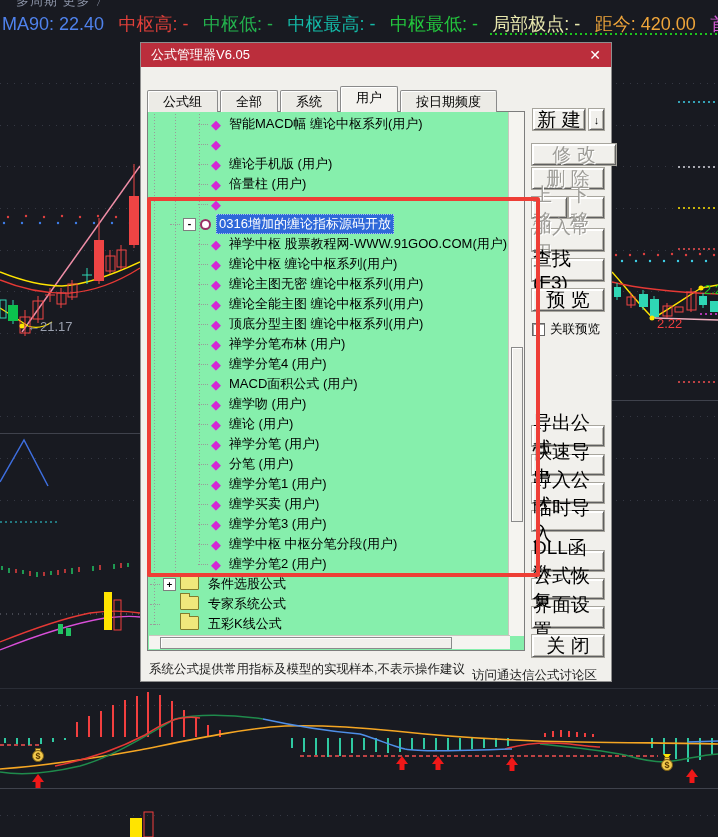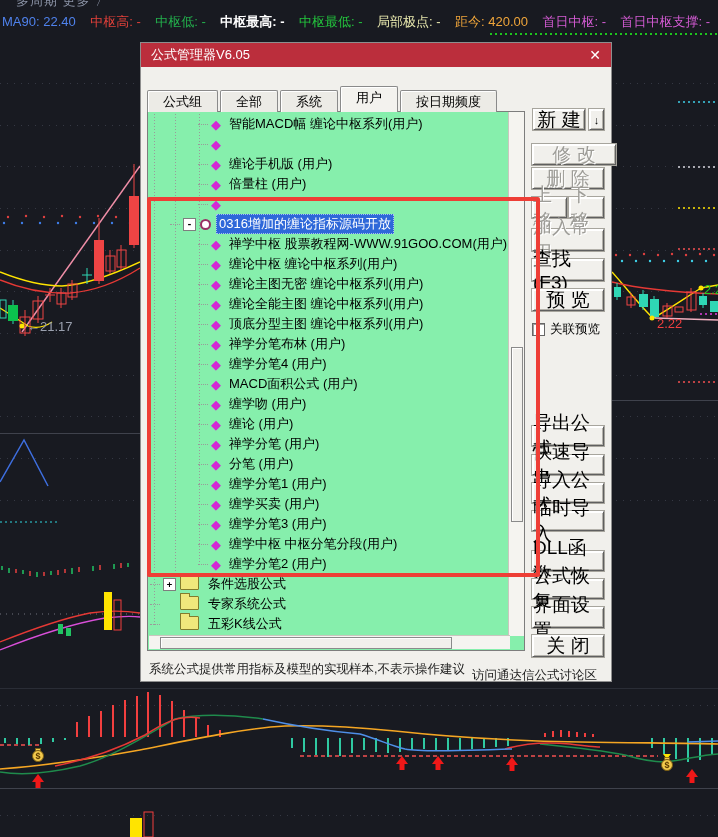--- a/index.html
+++ b/index.html
@@ -6,21 +6,21 @@
   body{width:718px;height:837px;position:relative;overflow:hidden;background:#181a21;
        font-family:"Liberation Sans","DejaVu Sans",sans-serif;}
   
   .gridline{position:absolute;left:0;width:718px;height:1px;
     background-image:repeating-linear-gradient(90deg,#353843 0 1px,transparent 1px 7px);}
   .divider{position:absolute;height:1px;background:#3f424c;}
   .dotline-green{position:absolute;left:490px;top:33px;width:228px;height:2px;
     background-image:repeating-linear-gradient(90deg,#1ec41e 0 2px,transparent 2px 5px);}
   .topbar1{position:absolute;left:16px;top:-8px;color:#8b93a6;font-size:13px;letter-spacing:1px;}
   .topbar2{position:absolute;left:2px;top:12px;white-space:nowrap;}
-  .ind{font-size:13px;margin-right:10px;}
+  .ind{font-size:18px;margin-right:10px;}
   svg{position:absolute;}
   
   .dialog{position:absolute;left:140px;top:42px;width:472px;height:640px;background:#f1f0ec;
     border:1px solid #8e8e8e;box-sizing:border-box;z-index:10;}
   .titlebar{position:absolute;left:0;top:0;width:100%;height:24px;background:#bb2e3c;
     display:flex;align-items:center;justify-content:space-between;box-sizing:border-box;padding:0 10px;}
   .titlebar .ttl{color:#fff;font-size:13px;}
   .titlebar .close{color:#fff;font-size:14px;cursor:pointer;line-height:14px;}
   .tabs{position:absolute;left:6px;top:46px;height:23px;display:flex;align-items:flex-end;z-index:3;}
   .tab{height:19px;padding:2px 15px 0;background:#ecebe6;border:1px solid #8a8a8a;border-bottom:none;
@@ -94,21 +94,21 @@
 <div class="divider" style="left:0;top:788px;width:718px"></div>
 
 <div class="topbar1">多周期  更多 〉</div>
 <div class="topbar2" id="indbar">
   <span class="ind" style="color: rgb(79, 130, 236);">MA90: 22.40</span>
 
   <span class="ind" style="color: rgb(224, 64, 58);">中枢高: -</span>
 
   <span class="ind" style="color: rgb(35, 177, 77);">中枢低: -</span>
 
-  <span class="ind" style="color: #ffffff; font-weight: bold;">中枢最高: -</span>
+  <span class="ind" style="color: #14b8a6;">中枢最高: -</span>
 
   <span class="ind" style="color: rgb(35, 197, 61);">中枢最低: -</span>
 
   <span class="ind" style="color: rgb(231, 231, 173);">局部极点: -</span>
 
   <span class="ind" style="color: rgb(239, 165, 58);">距今: 420.00</span>
 
   <span class="ind" style="color: rgb(212, 91, 212);">首日中枢: -</span>
 
   <span class="ind" style="color: rgb(212, 91, 212);">首日中枢支撑: -</span>

